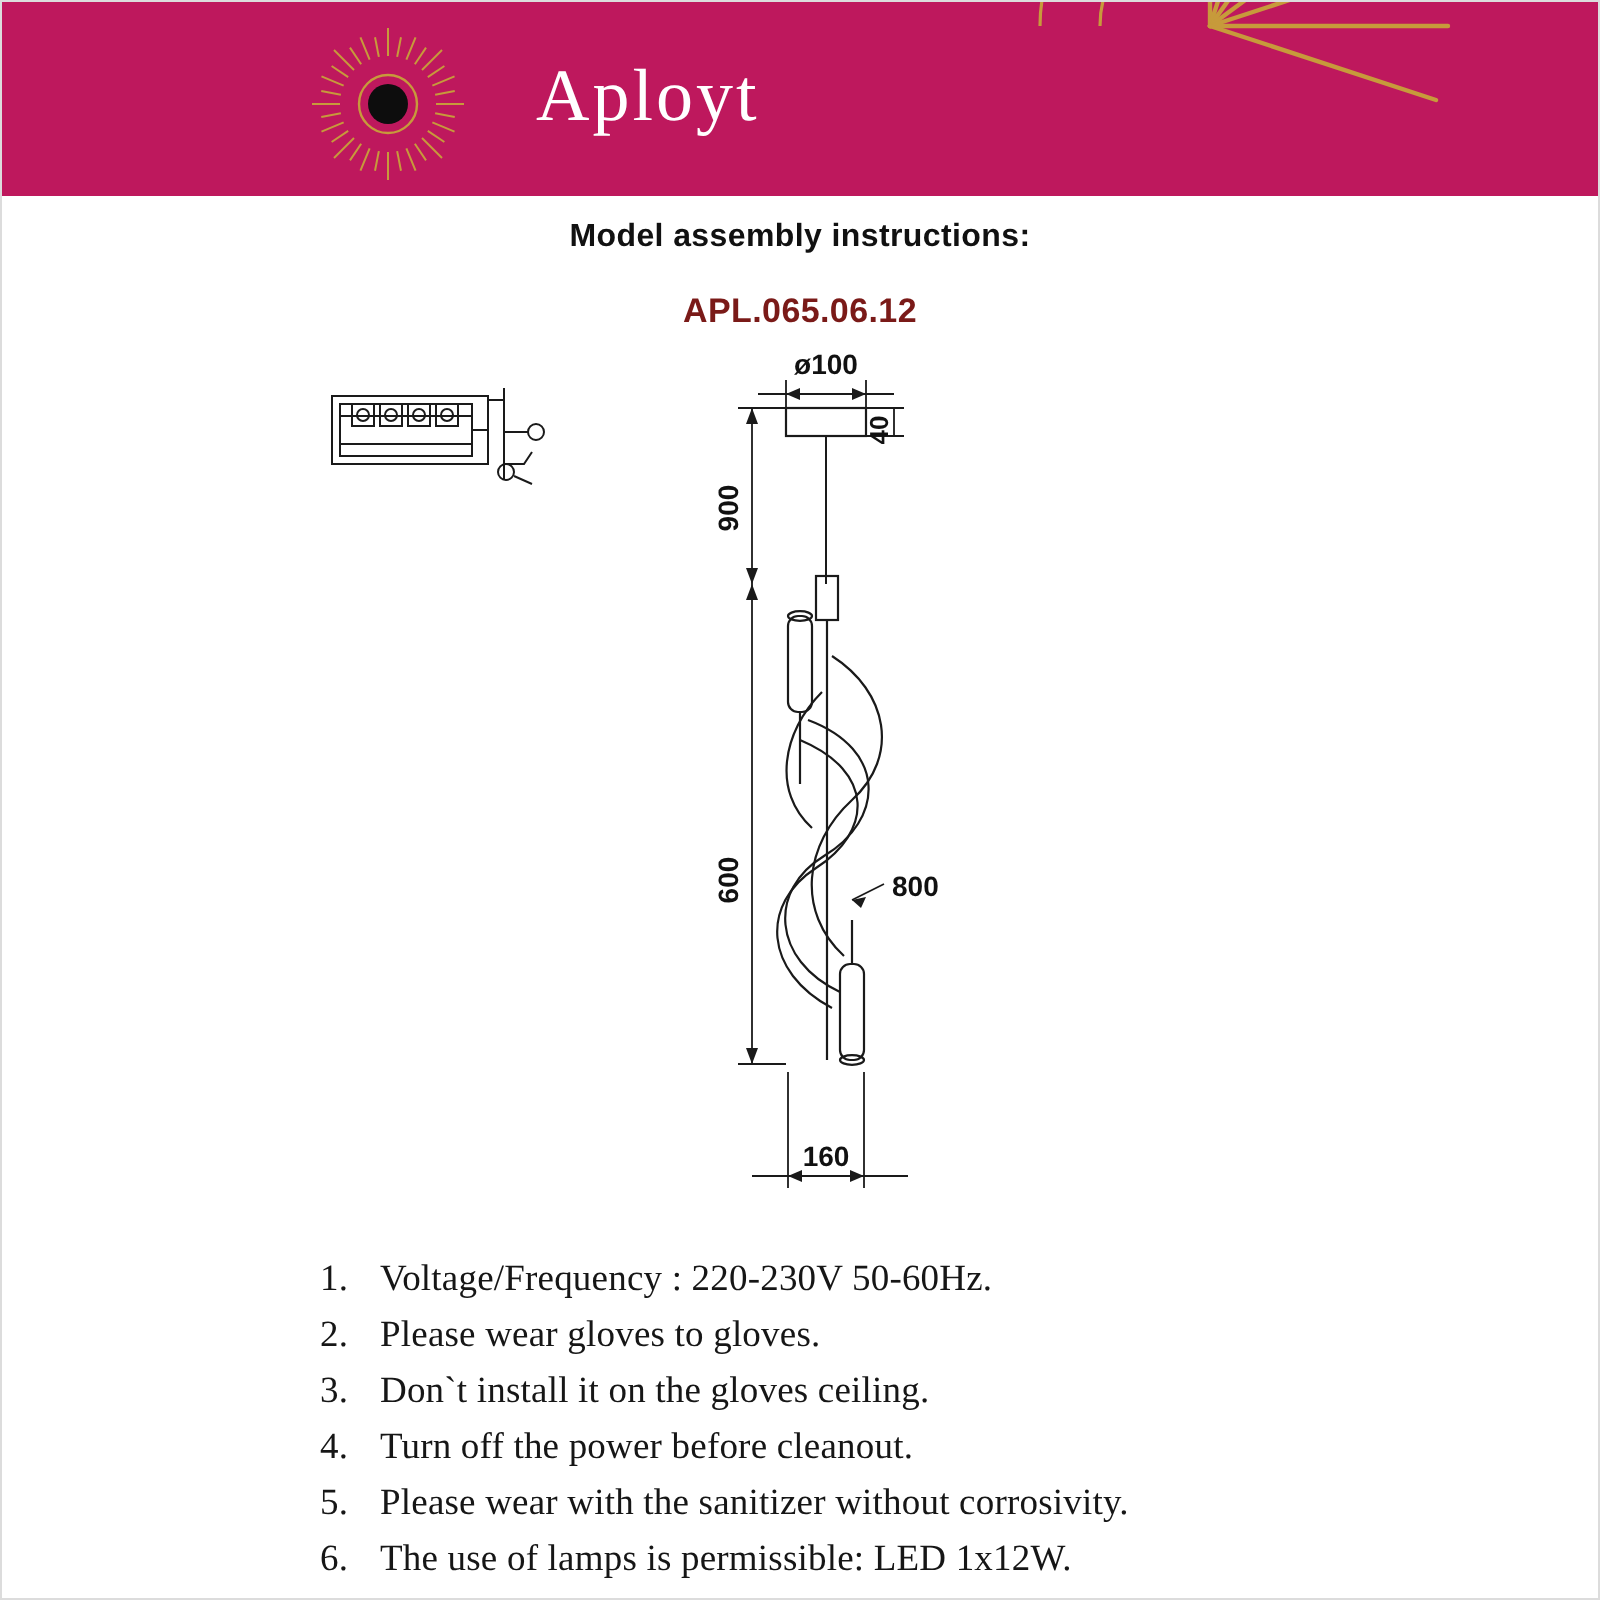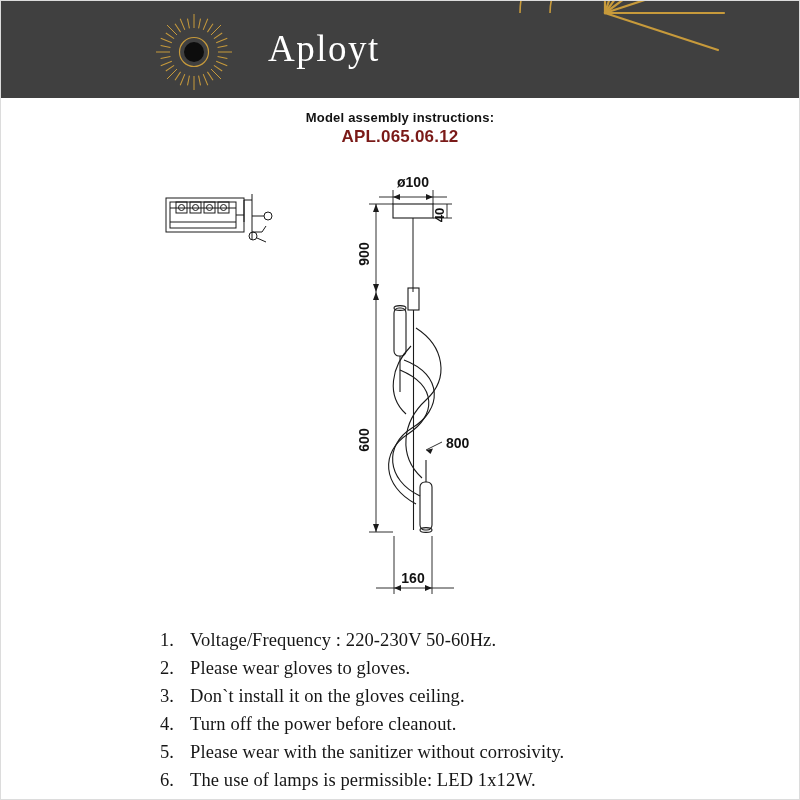--- a/index.html
+++ b/index.html
@@ -16,21 +16,21 @@
     position: relative;
   }
 
   
   .banner {
     position: absolute;
     left: 0;
     top: 0;
     width: 800px;
     height: 98px;
-    background: #404040;
+    background: #be185d;
     overflow: hidden;
   }
   .banner-inner {
     position: relative;
     width: 100%;
     height: 100%;
   }
   .brand-text {
     position: absolute;
     left: 268px;
@@ -58,27 +58,27 @@
 
   
   .title-block {
     position: absolute;
     left: 0;
     top: 110px;
     width: 800px;
     text-align: center;
   }
   .title-line1 {
-    font-size: 13px;
+    font-size: 16px;
     font-weight: bold;
     color: #111;
     letter-spacing: 0.2px;
   }
   .title-line2 {
-    margin-top: 2px;
+    margin-top: 18px;
     font-size: 17px;
     font-weight: bold;
     color: #7a1a18;
     letter-spacing: 0.2px;
   }
 
   
   .drawing {
     position: absolute;
     left: 0;

